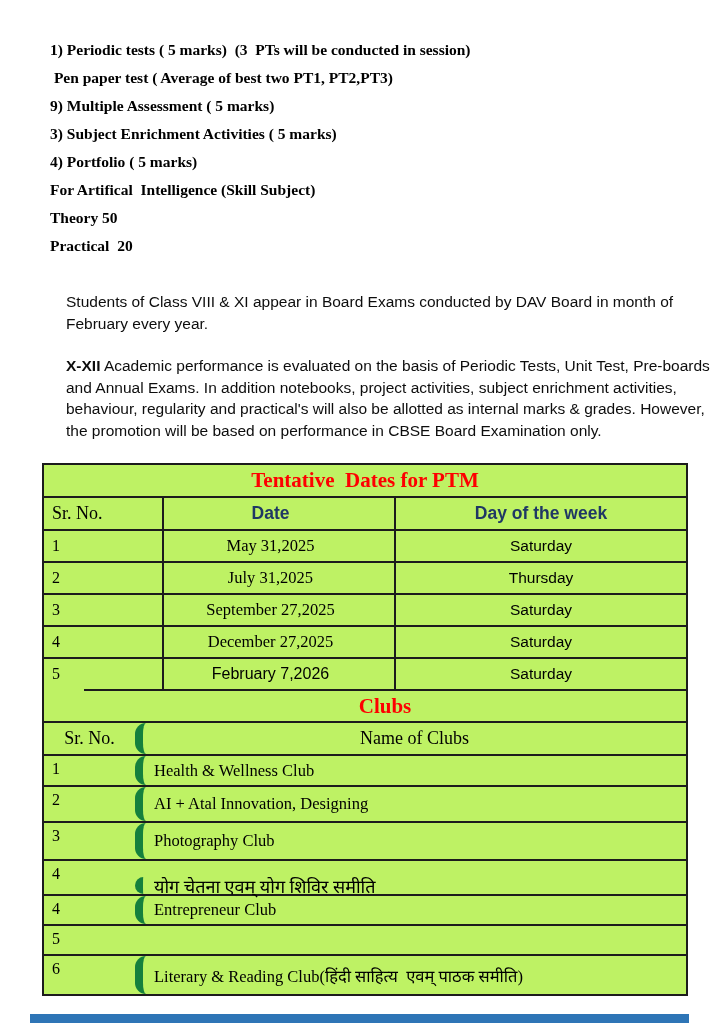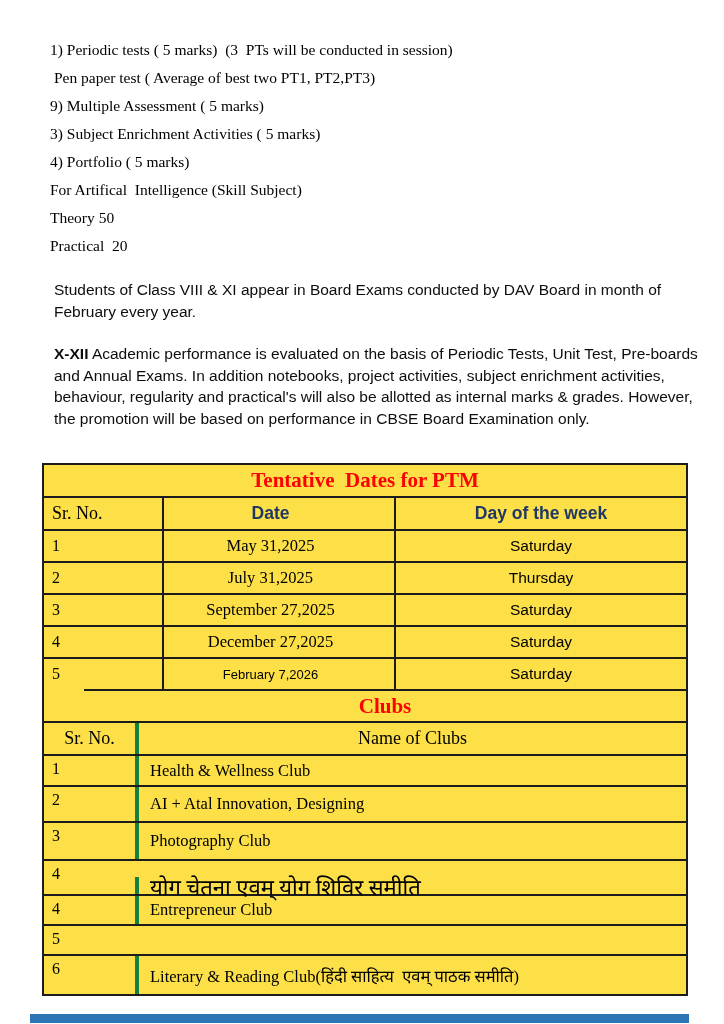--- a/index.html
+++ b/index.html
@@ -7,43 +7,43 @@
     position: relative;
     width: 724px;
     height: 1024px;
     background: #ffffff;
     overflow: hidden;
     color: #000;
     font-family: "Liberation Serif", "DejaVu Serif", serif;
   }
 
   
-  .intro { position: absolute; left: 50px; top: 42px; }
+  .intro { position: absolute; left: 50px; top: 42px; font-weight: bold; }
   .intro .line {
     margin: 0 0 12px 0;
     font-size: 15.5px;
     line-height: 16px;
     white-space: pre-wrap;
     font-family: "Liberation Serif", "DejaVu Serif", serif;
   }
 
   
   .para {
-    position: absolute; left: 50px; margin: 4px;
+    position: absolute; left: 50px; margin: 16px;
     font-family: "Liberation Sans", "DejaVu Sans", sans-serif;
     font-size: 15.5px; line-height: 21.5px; color: #0d0d0d;
   }
   .p1 { top: 275px; width: 648px; }
   .p2 { top: 339px; width: 656px; }
   .p2 .bold { font-weight: bold; }
 
   
   .doc-table {
     position: absolute; left: 42px; top: 463px; width: 646px;
-    border: 2px solid #1c1c1c; box-sizing: border-box; background: #fde047;
+    border: 2px solid #1c1c1c; box-sizing: border-box; background: #bef264;
   }
   .doc-table > :first-child { border-top: none; }
   .tbl-title {
     border-top: 2px solid #1c1c1c;
     display: flex; align-items: center; justify-content: center;
     font-family: "Liberation Serif", "DejaVu Serif", serif;
     font-weight: bold; font-size: 21px; color: #fe0000;
     white-space: pre-wrap;
   }
   .t-ptm { height: 31px; }
@@ -52,53 +52,53 @@
   .row { display: flex; border-top: 2px solid #1c1c1c; }
   .cell { box-sizing: border-box; display: flex; align-items: center; white-space: pre-wrap; }
 
   
   .ptm .sr   { width: 118px; padding-left: 8px; }
   .ptm .date { width: 215px; border-left: 2px solid #1c1c1c; justify-content: center; }
   .ptm .day  { flex: 1; border-left: 2px solid #1c1c1c; justify-content: center; margin-left: 17px; }
 
   
   .clubs .csr   { width: 91px; padding-left: 8px; }
-  .clubs .cname { flex: 1; border-left: 4px solid #15803d; padding-left: 11px; }
+  .clubs .cname { flex: 1; border-left: 8px solid #15803d; padding-left: 11px; border-radius: 11px; }
 
   
   .header-row { }
   .hdr-serif {
     font-family: "Liberation Serif", "DejaVu Serif", serif;
     font-weight: normal; font-size: 18px;
   }
   .hdr-navy {
     font-family: Liberation Sans, sans-serif;
     font-weight: bold; font-size: 17.5px; color: #1f3864;
   }
   .header-row { height: 31px; }
   .header-row .center { justify-content: center; padding-left: 0; }
 
   
   .ptm-data { height: 30px; }
   .ptm-data .sr   { font-size: 16px; }
   .ptm-data .date { font-size: 16.5px; }
   .ptm-data .date.sansdate {
-    font-family: "Liberation Sans", "DejaVu Sans", sans-serif; font-size: 13px;
+    font-family: "Liberation Sans", "DejaVu Sans", sans-serif; font-size: 16px;
   }
   .ptm-data .day  {
     font-family: "Liberation Sans", "DejaVu Sans", sans-serif; font-size: 15.5px;
   }
 
   .club-data .csr { font-size: 16px; align-items: flex-start; padding-top: 4px; }
   .club-data .cname { font-size: 16.5px; }
   .ch0 { height: 29px; }
   .ch1 { height: 34px; }
   .ch2 { height: 36px; }
   .ch3 { height: 33px; }
-  .ch3 .cname { font-size: 22px; margin-top: 16px; }
+  .ch3 .cname { font-size: 18px; margin-top: 16px; }
   .ch4 { height: 28px; }
   .ch5 { height: 28px; }
   .ch6 { height: 38px; }
 
   
   .bottom-bar {
     position: absolute; left: 30px; top: 1014px;
     width: 659px; height: 9px; background: #2e75b6;
   }
 </style>

